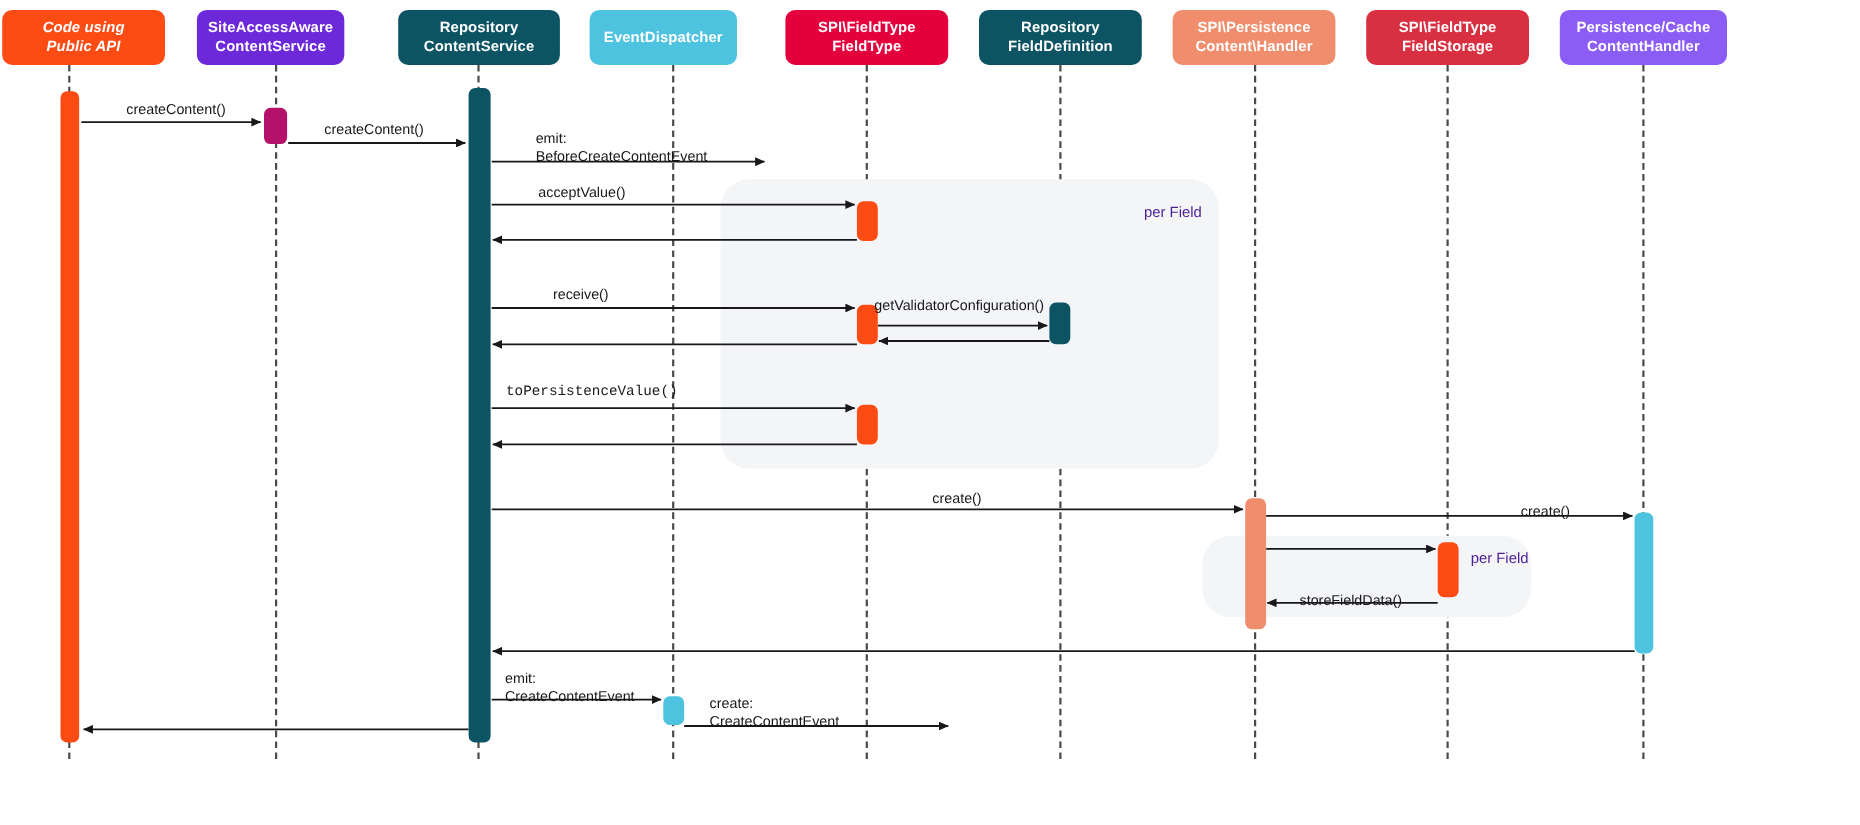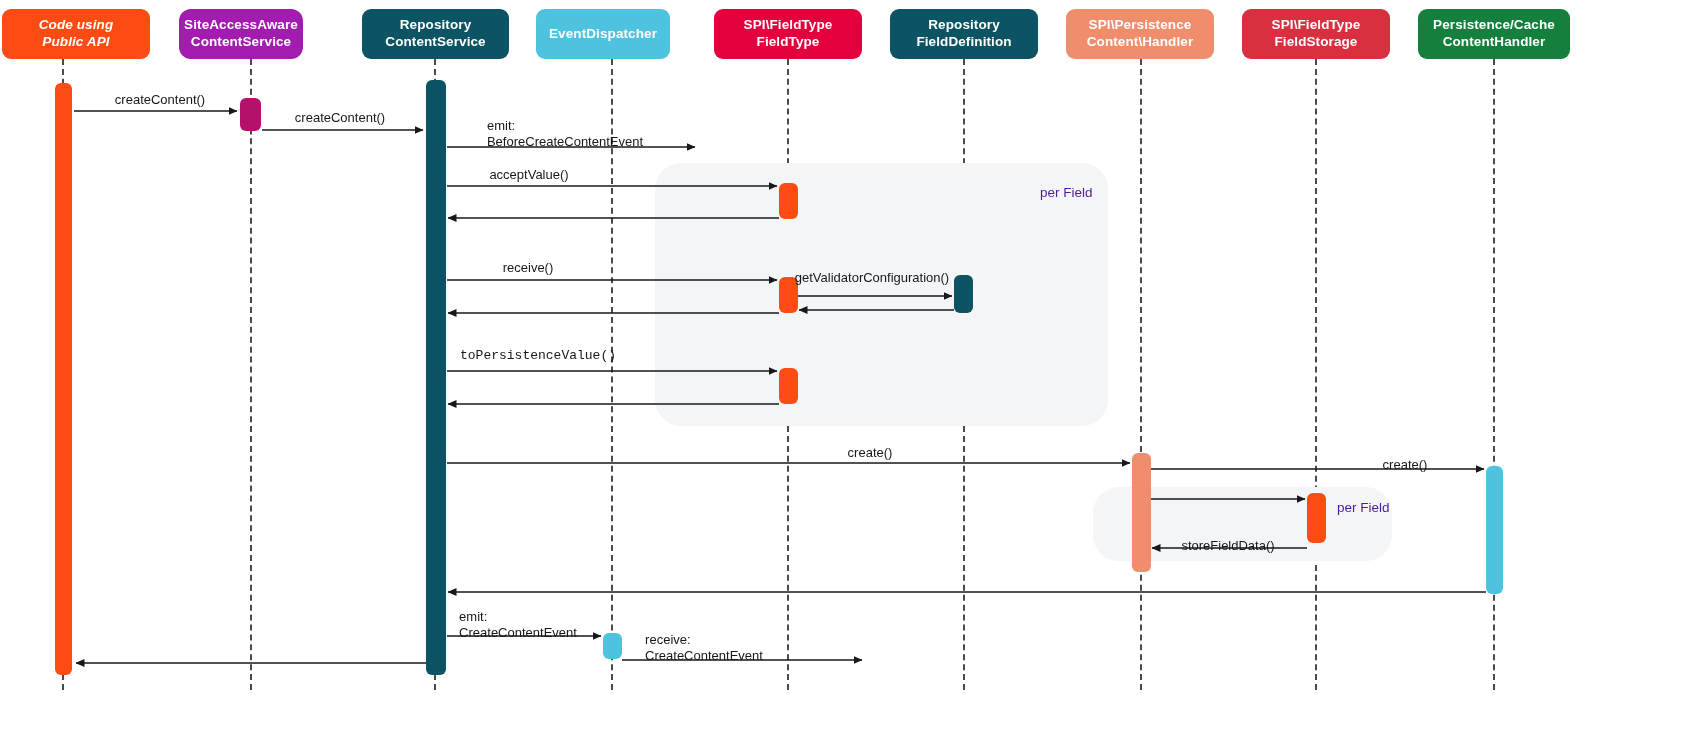--- a/index.html
+++ b/index.html
@@ -121,21 +121,21 @@
       <div class="activation" style="left: 1132px; top: 453px; width: 19px; height: 119px; background: rgb(239, 141, 109);"></div>
       <div class="activation" style="left: 1307px; top: 493px; width: 19px; height: 50px; background: rgb(252, 76, 20);"></div>
       <div class="activation" style="left: 1486px; top: 466px; width: 17px; height: 128px; background: rgb(78, 195, 224);"></div>
       <div class="activation" style="left: 603px; top: 633px; width: 19px; height: 26px; background: rgb(78, 195, 224);"></div>
     </div>
   <div id="heads">
       <div class="lifeline-head" style="left: 2px; top: 9px; width: 148px; height: 50px; background: rgb(252, 76, 20); color: rgb(255, 255, 255); font-style: italic;">
         <span>Code using
 Public API</span>
       </div>
-      <div class="lifeline-head" style="left: 179px; top: 9px; width: 124px; height: 50px; background: #a21caf; color: rgb(255, 255, 255); border-radius: 12px;">
+      <div class="lifeline-head" style="left: 179px; top: 9px; width: 134px; height: 50px; background: #6d28d9; color: rgb(255, 255, 255);">
         <span>SiteAccessAware
 ContentService</span>
       </div>
       <div class="lifeline-head" style="left: 362px; top: 9px; width: 147px; height: 50px; background: rgb(12, 84, 99); color: rgb(255, 255, 255);">
         <span>Repository
 ContentService</span>
       </div>
       <div class="lifeline-head" style="left: 536px; top: 9px; width: 134px; height: 50px; background: rgb(78, 195, 224); color: rgb(255, 255, 255);">
         <span>EventDispatcher</span>
       </div>
@@ -148,36 +148,36 @@
 FieldDefinition</span>
       </div>
       <div class="lifeline-head" style="left: 1066px; top: 9px; width: 148px; height: 50px; background: rgb(239, 141, 109); color: rgb(255, 255, 255);">
         <span>SPI\Persistence
 Content\Handler</span>
       </div>
       <div class="lifeline-head" style="left: 1242px; top: 9px; width: 148px; height: 50px; background: rgb(216, 48, 64); color: rgb(255, 255, 255);">
         <span>SPI\FieldType
 FieldStorage</span>
       </div>
-      <div class="lifeline-head bold" style="left: 1418px; top: 9px; width: 152px; height: 50px; background: #15803d; color: rgb(255, 255, 255);">
+      <div class="lifeline-head bold" style="left: 1418px; top: 9px; width: 152px; height: 50px; background: #8b5cf6; color: rgb(255, 255, 255);">
         <span>Persistence/Cache
 ContentHandler</span>
       </div>
     </div>
   <div id="labels">
       <div class="msg-label" style="left: 160px; top: 92px;">createContent()</div>
       <div class="msg-label" style="left: 340px; top: 110px;">createContent()</div>
       <div class="msg-label" style="left: 565px; top: 118px;">emit:
 BeforeCreateContentEvent</div>
       <div class="msg-label" style="left: 529px; top: 167px;">acceptValue()</div>
       <div class="msg-label" style="left: 528px; top: 260px;">receive()</div>
       <div class="msg-label" style="left: 872px; top: 270px;">getValidatorConfiguration()</div>
       <div class="msg-label" style="left: 538px; top: 348px; font-family: Liberation Mono, monospace;">toPersistenceValue()</div>
       <div class="msg-label" style="left: 870px; top: 445px;">create()</div>
       <div class="msg-label" style="left: 1405px; top: 457px;">create()</div>
       <div class="msg-label" style="left: 1228px; top: 506px; margin-top: 32px;">storeFieldData()</div>
       <div class="msg-label" style="left: 518px; top: 609px;">emit:
 CreateContentEvent</div>
-      <div class="msg-label" style="left: 704px; top: 632px;">receive:
+      <div class="msg-label" style="left: 704px; top: 632px;">create:
 CreateContentEvent</div>
     </div>
 
 </div>
 
 </body></html>

